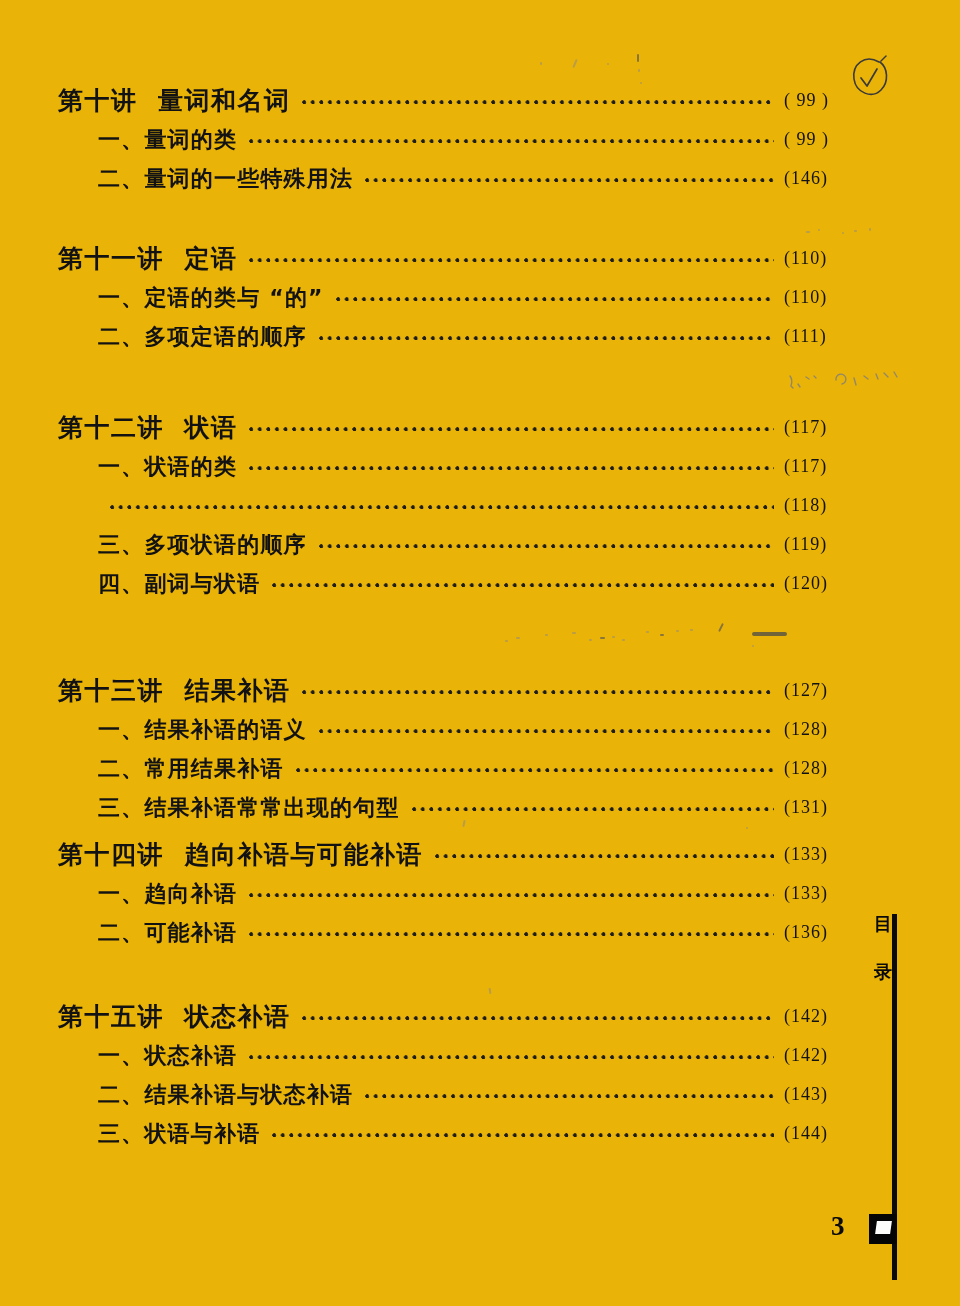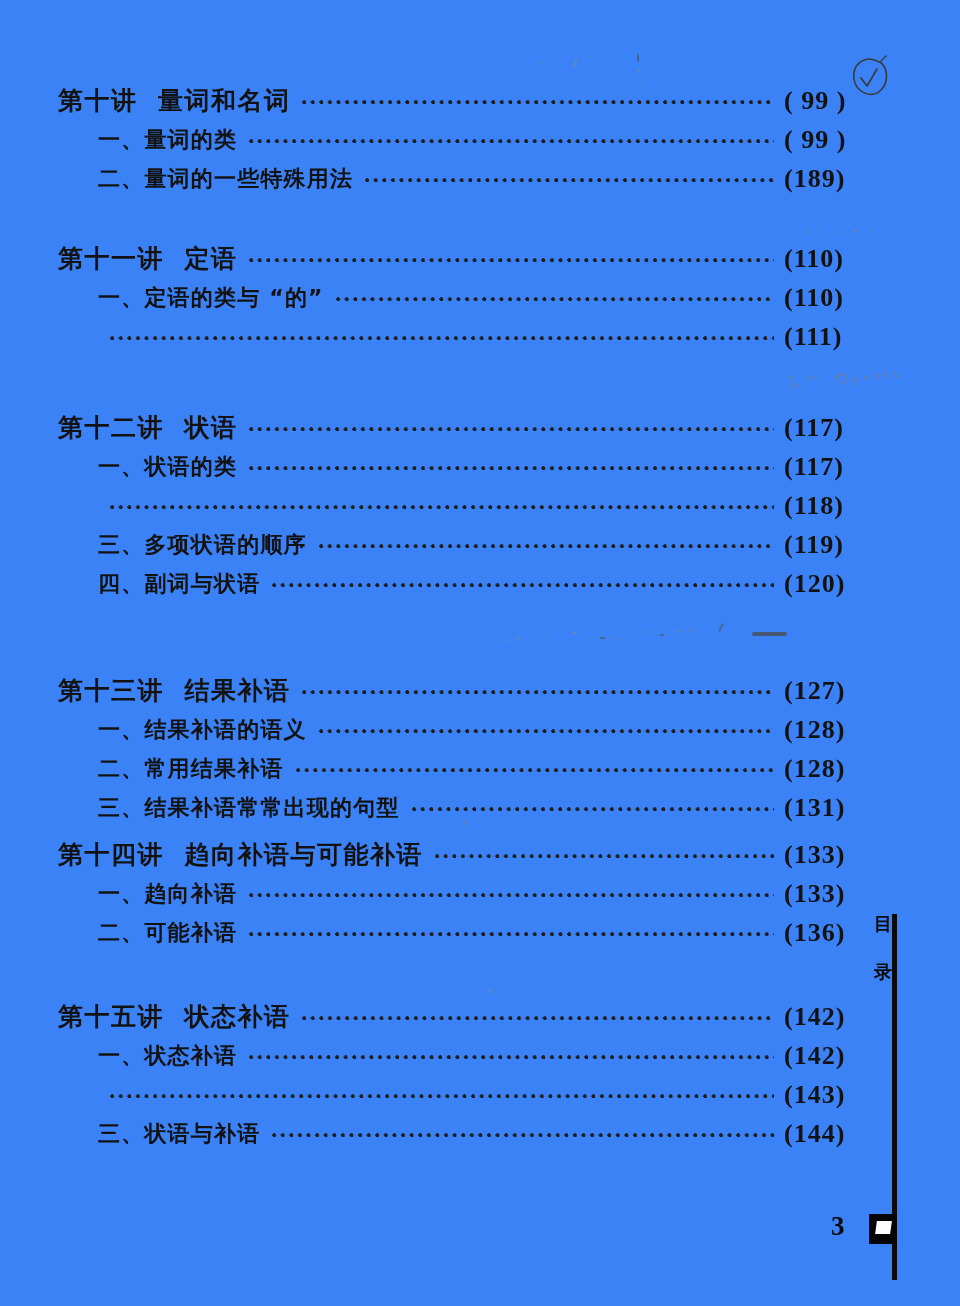--- a/index.html
+++ b/index.html
@@ -1,39 +1,39 @@
 <!DOCTYPE html>
 <html><head>
 <meta charset="utf-8">
 <style>
   html,body{margin:0;padding:0;background:#e8e8e8;}
   .page{
     position:relative;
     width:960px;height:1306px;
-    background:#3b82f6;
+    background:#eab308;
     overflow:hidden;
     font-family:"DejaVu Sans",sans-serif;
     color:#121212;
   }
   
   .toc-section{position:absolute;left:58px;width:800px;}
   .row{display:flex;align-items:center;height:39px;}
   .row .label{white-space:pre;flex:0 0 auto;}
   .row.chapter .label{font-size:25px;font-weight:700;letter-spacing:1.5px;}
   .row.sub{padding-left:40px;justify-content:space-between;}
   .row.sub .label{font-size:22px;font-weight:600;letter-spacing:1.2px;}
   .leader{
     flex:1 1 auto;height:5px;margin:4px 10px 0 12px;
     background-image:radial-gradient(circle at 2.2px 2.2px,#1d1d1d 1.7px,transparent 2.2px);
     background-size:8.6px 5px;background-repeat:repeat-x;
   }
   .pagenum{
     flex:0 0 74px;
     font-family:"Liberation Serif",serif;
-    font-size:26px;font-weight:700;
+    font-size:18px;font-weight:400;
     white-space:pre;letter-spacing:1px;
   }
   
   .side-rule{position:absolute;left:892px;top:914px;width:5px;height:366px;background:#0a0a0a;}
   .side-char{position:absolute;left:872px;width:22px;text-align:center;font-size:18px;font-weight:700;color:#0a0a0a;}
   .side-char.c0{top:912px;}
   .side-char.c1{top:960px;}
   .corner-mark{position:absolute;left:869px;top:1214px;width:28px;height:30px;background:#050505;}
   .corner-notch{position:absolute;left:7px;top:7px;width:15px;height:13px;background:#fdfdfc;transform:skewX(-8deg);}
   .folio{
@@ -62,35 +62,36 @@
           <span class="pagenum">( 99 )</span>
         </div>
         <div class="row sub">
           <span class="label">一、量词的类</span>
           <span class="leader"></span>
           <span class="pagenum">( 99 )</span>
         </div>
         <div class="row sub">
           <span class="label">二、量词的一些特殊用法</span>
           <span class="leader"></span>
-          <span class="pagenum">(189)</span>
+          <span class="pagenum">(146)</span>
         </div>
       </section>
       <section class="toc-section" style="top: 239px;">
         <div class="row chapter">
           <span class="label">第十一讲  定语</span>
           <span class="leader"></span>
           <span class="pagenum">(110)</span>
         </div>
         <div class="row sub">
           <span class="label">一、定语的类与 “的”</span>
           <span class="leader"></span>
           <span class="pagenum">(110)</span>
         </div>
         <div class="row sub">
+          <span class="label">二、多项定语的顺序</span>
           <span class="leader"></span>
           <span class="pagenum">(111)</span>
         </div>
       </section>
       <section class="toc-section" style="top: 408px;">
         <div class="row chapter">
           <span class="label">第十二讲  状语</span>
           <span class="leader"></span>
           <span class="pagenum">(117)</span>
         </div>
@@ -158,20 +159,21 @@
           <span class="label">第十五讲  状态补语</span>
           <span class="leader"></span>
           <span class="pagenum">(142)</span>
         </div>
         <div class="row sub">
           <span class="label">一、状态补语</span>
           <span class="leader"></span>
           <span class="pagenum">(142)</span>
         </div>
         <div class="row sub">
+          <span class="label">二、结果补语与状态补语</span>
           <span class="leader"></span>
           <span class="pagenum">(143)</span>
         </div>
         <div class="row sub">
           <span class="label">三、状语与补语</span>
           <span class="leader"></span>
           <span class="pagenum">(144)</span>
         </div>
       </section>
     </div>

